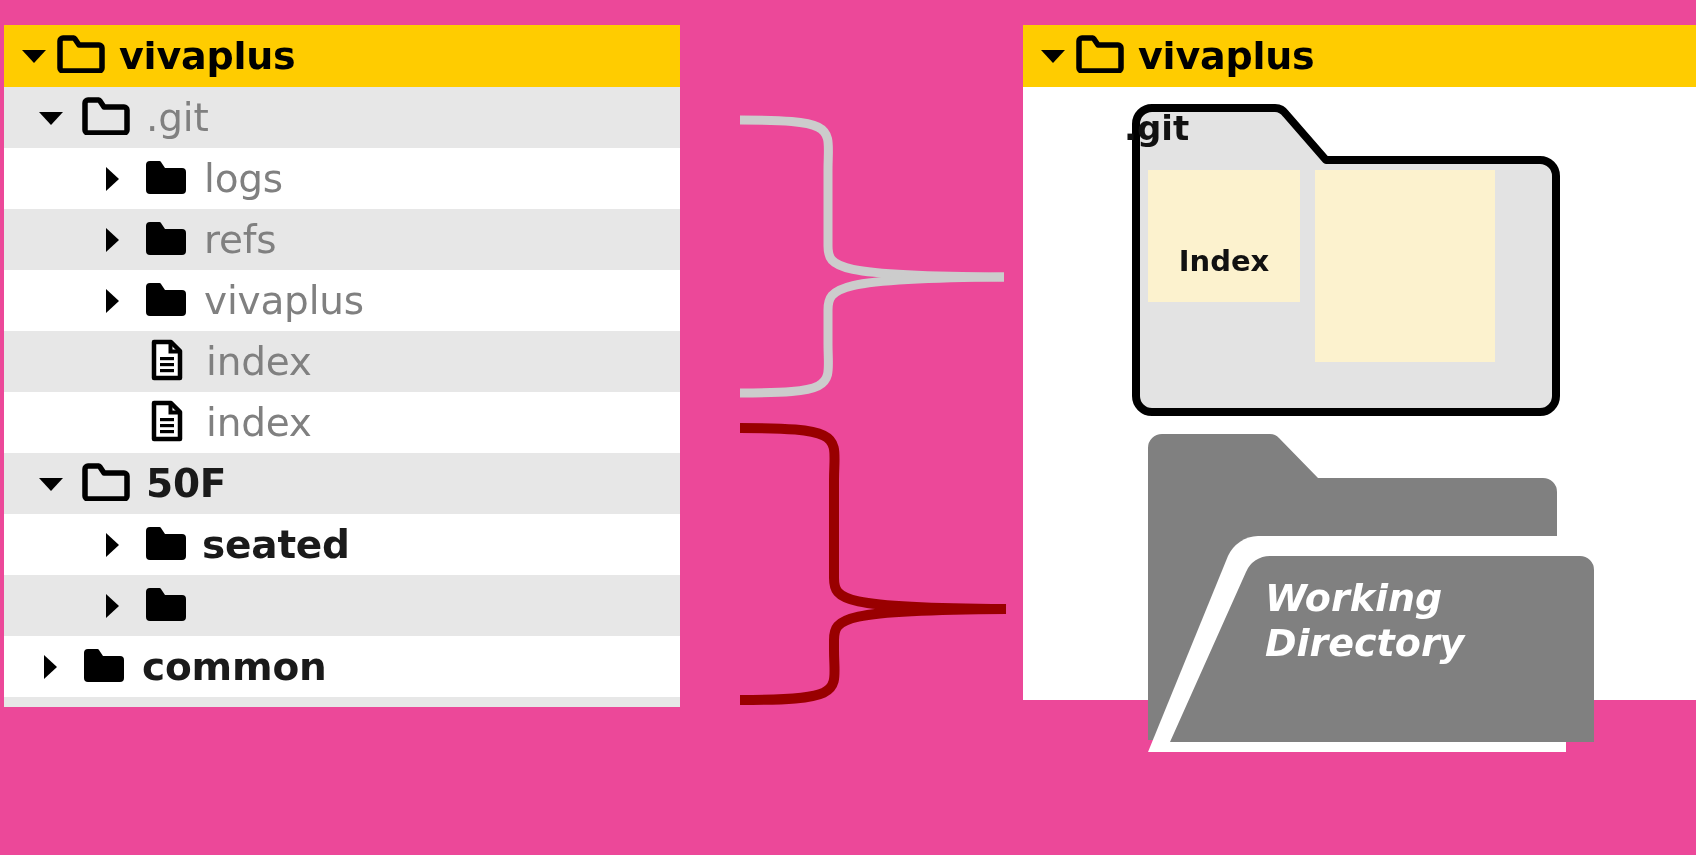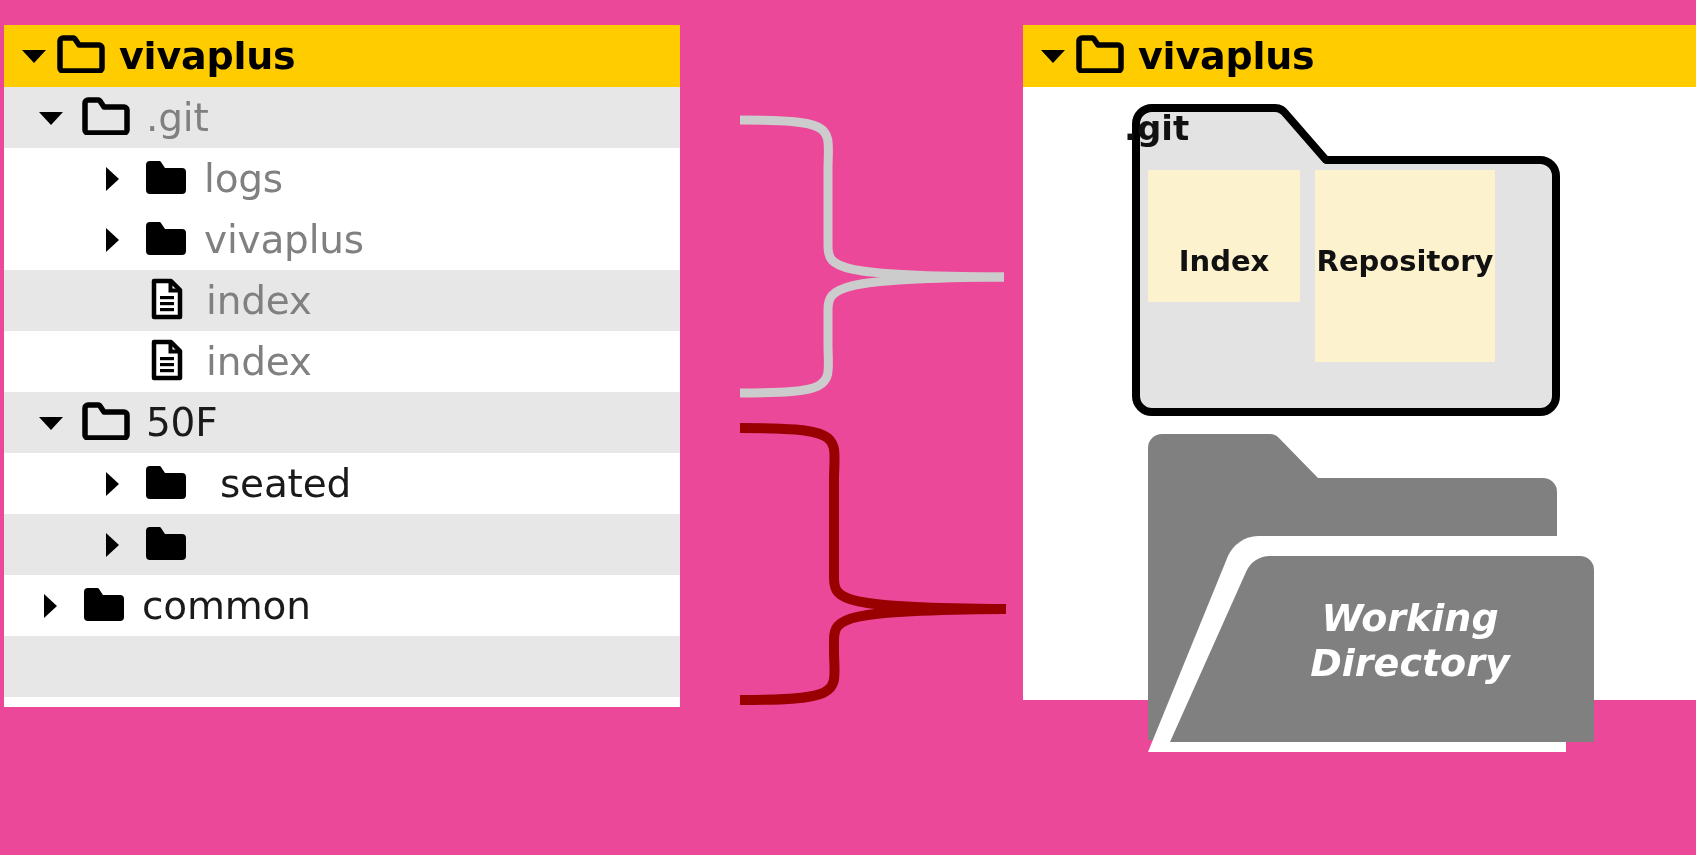--- a/index.html
+++ b/index.html
@@ -48,21 +48,21 @@
     height: 62px;
   }
   .row-label {
     font-size: 39px;
     line-height: 1;
     white-space: nowrap;
     letter-spacing: -0.2px;
   }
   .row-label.bold { font-weight: bold; color: #000; font-size: 38px; }
   .row-label.muted { color: #808080; font-weight: 400; }
-  .row-label.dark  { color: #1a1a1a; font-weight: 400; }
+  .row-label.dark  { color: #1a1a1a; font-weight: 700; }
 
   
   .twisty {
     width: 26px;
     height: 26px;
     flex: 0 0 26px;
     position: relative;
   }
   .twisty.none::after { content: none; }
   .twisty.down::after {
@@ -138,29 +138,29 @@
     width: 180px; height: 192px;
     background: #fcf2ce;
     z-index: 5;
   }
   #index-label { left: 1148px; top: 244px; width: 152px; }
   #repo-label  { left: 1315px; top: 244px; width: 180px; }
 
   #wd-label {
     position: absolute;
     left: 1265px;
-    top: 596px;
+    top: 576px;
     width: 290px;
     z-index: 9;
     font-size: 38px;
     font-weight: bold;
     font-style: italic;
     color: #ffffff;
     line-height: 1.18;
-    text-align: center;
+    text-align: left;
     pointer-events: none;
   }
 
   svg.abs { position: absolute; left: 0; top: 0; }
 </style>
 </head>
 <body>
 
 <div id="stage">
 
@@ -184,20 +184,27 @@
             </svg></span>
           <span class="row-label muted" style="margin-left: 16px;">.git</span>
         </div>
         <div class="tree-row plain">
           <span class="twisty right" style="margin-left: 96px;"></span>
           <span class="ficon" style="margin-left: 18px;"><svg width="44" height="36" viewBox="0 0 44 36">
               <path d="M2 8 L2 31 A4 4 0 0 0 6 35 L38 35 A4 4 0 0 0 42 31 L42 13 A4 4 0 0 0 38 9 L21 9 L17 3 A2 2 0 0 0 15.5 2 L6 2 A4 4 0 0 0 2 6 Z" fill="#000"></path>
             </svg></span>
           <span class="row-label muted" style="margin-left: 16px;">logs</span>
         </div>
+        <div class="tree-row stripe">
+          <span class="twisty right" style="margin-left: 96px;"></span>
+          <span class="ficon" style="margin-left: 18px;"><svg width="44" height="36" viewBox="0 0 44 36">
+              <path d="M2 8 L2 31 A4 4 0 0 0 6 35 L38 35 A4 4 0 0 0 42 31 L42 13 A4 4 0 0 0 38 9 L21 9 L17 3 A2 2 0 0 0 15.5 2 L6 2 A4 4 0 0 0 2 6 Z" fill="#000"></path>
+            </svg></span>
+          <span class="row-label muted" style="margin-left: 16px;">refs</span>
+        </div>
         <div class="tree-row plain">
           <span class="twisty right" style="margin-left: 96px;"></span>
           <span class="ficon" style="margin-left: 18px;"><svg width="44" height="36" viewBox="0 0 44 36">
               <path d="M2 8 L2 31 A4 4 0 0 0 6 35 L38 35 A4 4 0 0 0 42 31 L42 13 A4 4 0 0 0 38 9 L21 9 L17 3 A2 2 0 0 0 15.5 2 L6 2 A4 4 0 0 0 2 6 Z" fill="#000"></path>
             </svg></span>
           <span class="row-label muted" style="margin-left: 16px;">vivaplus</span>
         </div>
         <div class="tree-row stripe">
           <span class="twisty none" style="margin-left: 96px;"></span>
           <span class="ficon" style="margin-left: 24px;"><svg width="34" height="42" viewBox="0 0 34 42">
@@ -225,21 +232,21 @@
           <span class="ficon" style="margin-left: 18px;"><svg width="48" height="38" viewBox="0 0 48 38">
               <path d="M3 10 L3 33 A3 3 0 0 0 6 36 L42 36 A3 3 0 0 0 45 33 L45 13 A3 3 0 0 0 42 10 L22 10 L18 4 A2 2 0 0 0 16.5 3 L6 3 A3 3 0 0 0 3 6 Z" fill="none" stroke="#000" stroke-width="5.5" stroke-linejoin="round"></path>
             </svg></span>
           <span class="row-label dark" style="margin-left: 16px;">50F</span>
         </div>
         <div class="tree-row plain">
           <span class="twisty right" style="margin-left: 96px;"></span>
           <span class="ficon" style="margin-left: 18px;"><svg width="44" height="36" viewBox="0 0 44 36">
               <path d="M2 8 L2 31 A4 4 0 0 0 6 35 L38 35 A4 4 0 0 0 42 31 L42 13 A4 4 0 0 0 38 9 L21 9 L17 3 A2 2 0 0 0 15.5 2 L6 2 A4 4 0 0 0 2 6 Z" fill="#000"></path>
             </svg></span>
-          <span class="row-label dark" style="margin-left: 32px; text-align: right;">seated</span>
+          <span class="row-label dark" style="margin-left: 14px; text-align: right;">seated</span>
         </div>
         <div class="tree-row stripe">
           <span class="twisty right" style="margin-left: 96px;"></span>
           <span class="ficon" style="margin-left: 18px;"><svg width="44" height="36" viewBox="0 0 44 36">
               <path d="M2 8 L2 31 A4 4 0 0 0 6 35 L38 35 A4 4 0 0 0 42 31 L42 13 A4 4 0 0 0 38 9 L21 9 L17 3 A2 2 0 0 0 15.5 2 L6 2 A4 4 0 0 0 2 6 Z" fill="#000"></path>
             </svg></span>
         </div>
         <div class="tree-row plain">
           <span class="twisty right" style="margin-left: 34px;"></span>
           <span class="ficon" style="margin-left: 18px;"><svg width="44" height="36" viewBox="0 0 44 36">
@@ -289,21 +296,20 @@
              A 16 16 0 0 1 1136 396
              L 1136 124
              A 16 16 0 0 1 1152 108 Z" fill="#e3e3e3" stroke="#000000" stroke-width="8" stroke-linejoin="round"></path>
   </svg>
 
   <div class="gitcard-label">.git</div>
 
   <div id="index-box"></div>
   <div id="repo-box"></div>
   <div class="boxlabel" id="index-label">Index</div>
-  <div class="boxlabel" id="repo-label">Repository</div>
 
   <svg class="abs" width="1696" height="855" style="z-index:8;">
 
     <path d="M 1148 448
              A 14 14 0 0 1 1162 434
              L 1270 434
              A 12 12 0 0 1 1279 438
              L 1318 478
              L 1543 478
              A 14 14 0 0 1 1557 492

